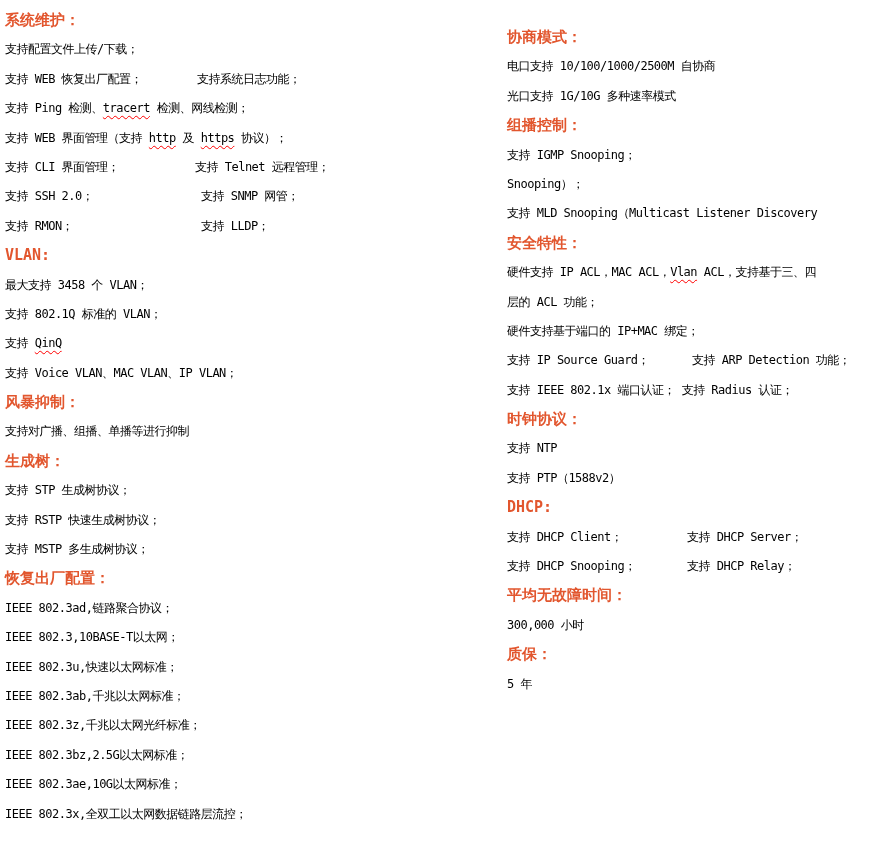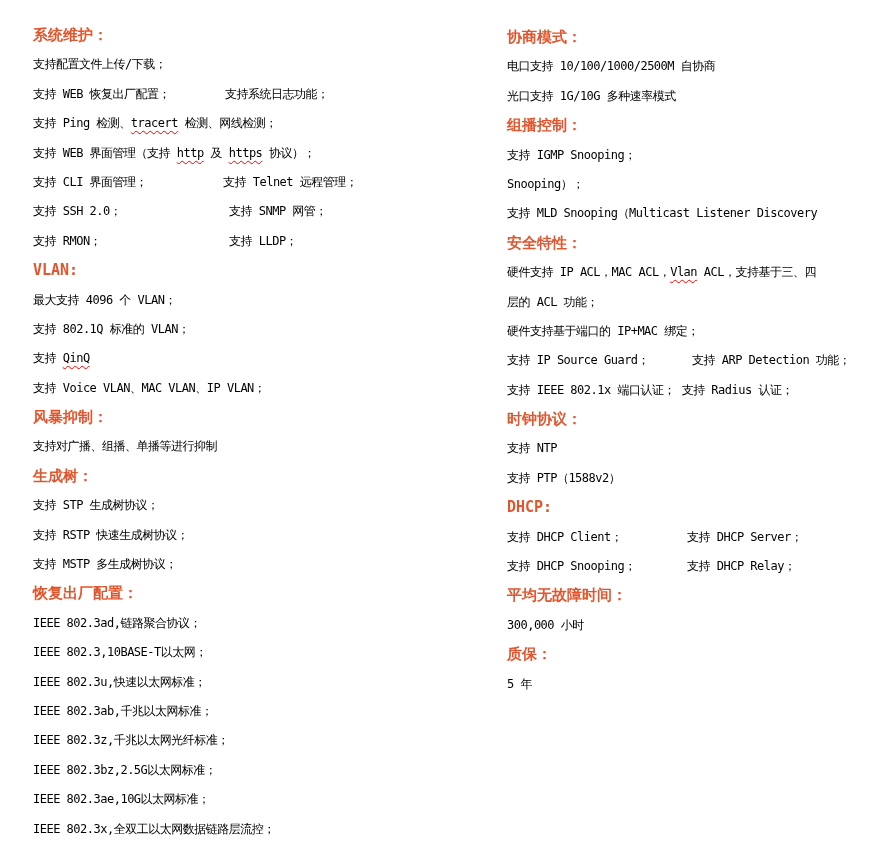--- a/index.html
+++ b/index.html
@@ -17,23 +17,22 @@
     position: relative;
     width: 874px;
     height: 855px;
     background: var(--page-bg, #ffffff);
   }
   .col {
     position: absolute;
   }
   .col-left {
     left: 5px;
-    top: 21px;
+    top: 6px;
     width: 500px;
-    margin-left: 28px;
   }
   .col-right {
     left: 507px;
     top: 23px;
     width: 367px;
   }
   .block {
     position: relative;
     height: 29.4px;
     line-height: 29.4px;
@@ -69,21 +68,21 @@
   <div class="col col-left">
       <div class="block heading">系统维护：</div>
       <div class="block line"><span>支持配置文件上传/下载；</span></div>
       <div class="block line"><span>支持 WEB 恢复出厂配置；</span><span class="seg-abs" style="left: 192px; text-align: center;">支持系统日志功能；</span></div>
       <div class="block line"><span>支持 Ping 检测、</span><span class="squiggle">tracert</span><span> 检测、网线检测；</span></div>
       <div class="block line"><span>支持 WEB 界面管理（支持 </span><span class="squiggle">http</span><span> 及 </span><span class="squiggle">https</span><span> 协议）；</span></div>
       <div class="block line"><span>支持 CLI 界面管理；</span><span class="seg-abs" style="left: 190px;">支持 Telnet 远程管理；</span></div>
       <div class="block line"><span>支持 SSH 2.0；</span><span class="seg-abs" style="left: 196px;">支持 SNMP 网管；</span></div>
       <div class="block line"><span>支持 RMON；</span><span class="seg-abs" style="left: 196px;">支持 LLDP；</span></div>
       <div class="block heading">VLAN:</div>
-      <div class="block line"><span>最大支持 4096 个 VLAN；</span></div>
+      <div class="block line"><span>最大支持 3458 个 VLAN；</span></div>
       <div class="block line"><span>支持 802.1Q 标准的 VLAN；</span></div>
       <div class="block line"><span>支持 </span><span class="squiggle">QinQ</span></div>
       <div class="block line"><span>支持 Voice VLAN、MAC VLAN、IP VLAN；</span></div>
       <div class="block heading">风暴抑制：</div>
       <div class="block line"><span>支持对广播、组播、单播等进行抑制</span></div>
       <div class="block heading">生成树：</div>
       <div class="block line"><span>支持 STP 生成树协议；</span></div>
       <div class="block line"><span>支持 RSTP 快速生成树协议；</span></div>
       <div class="block line"><span>支持 MSTP 多生成树协议；</span></div>
       <div class="block heading">恢复出厂配置：</div>

